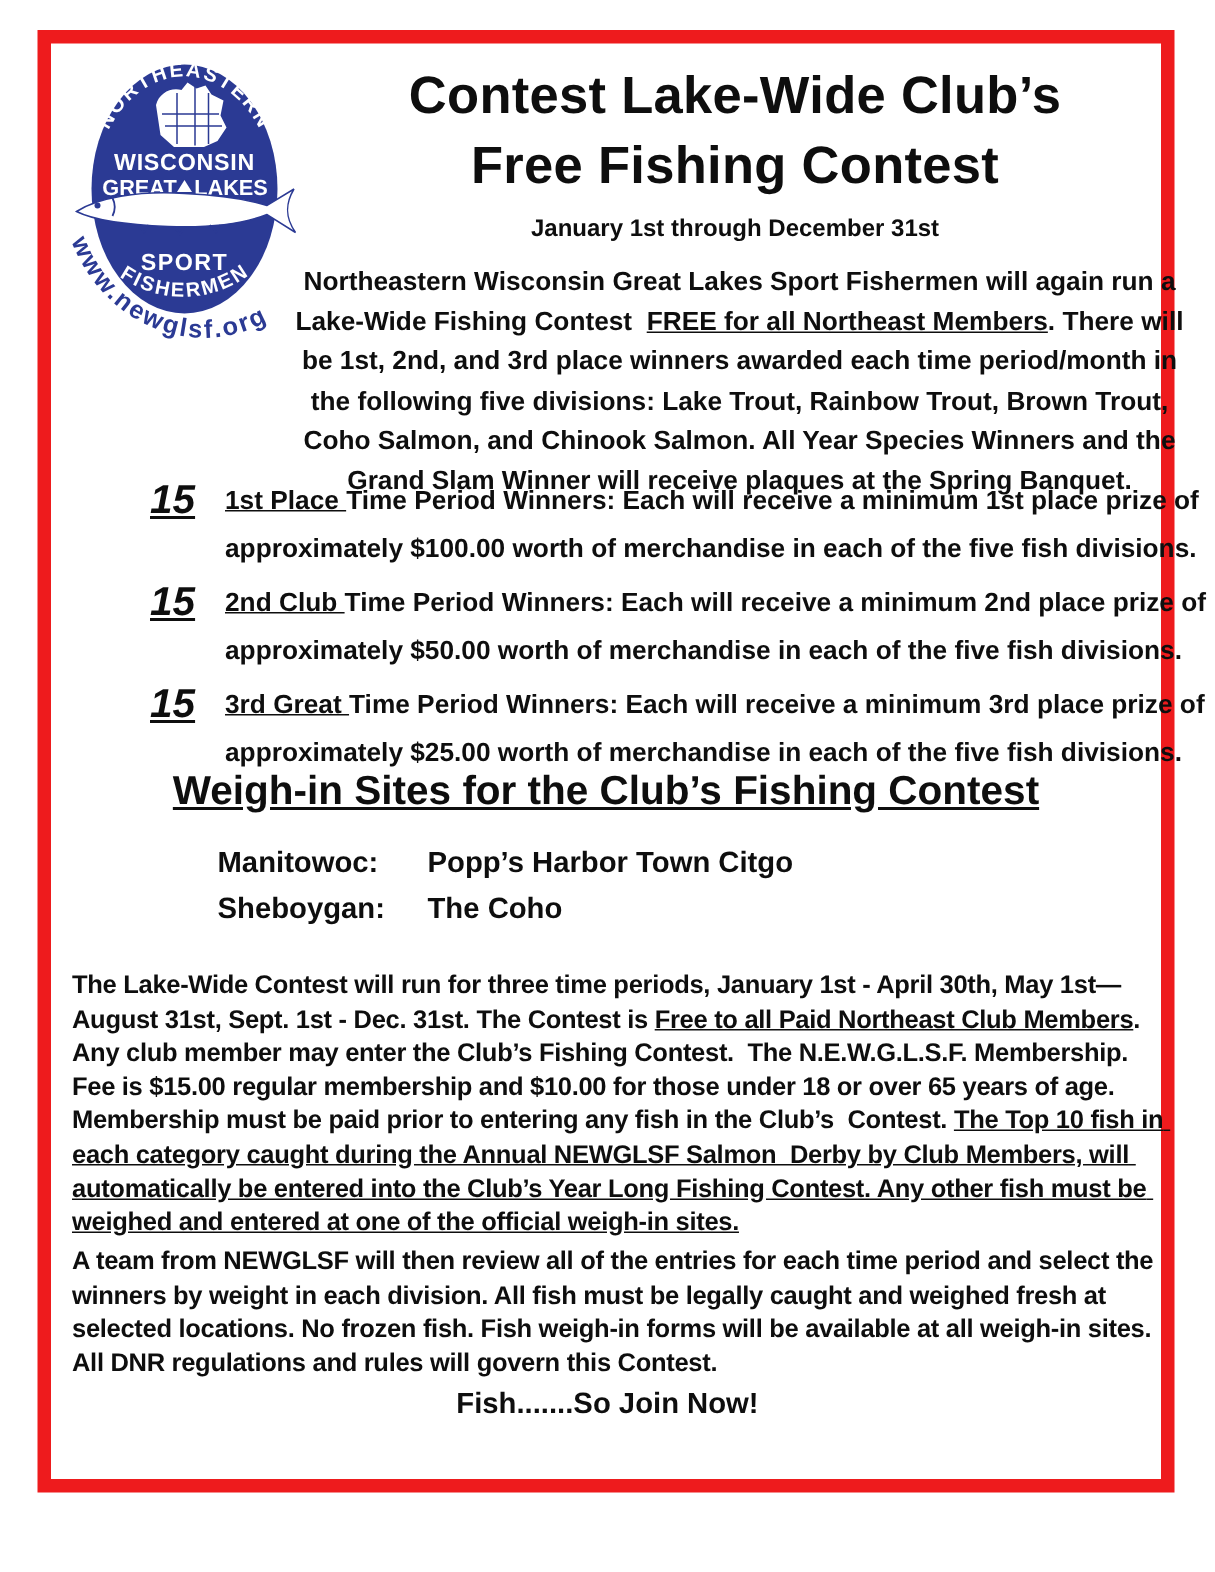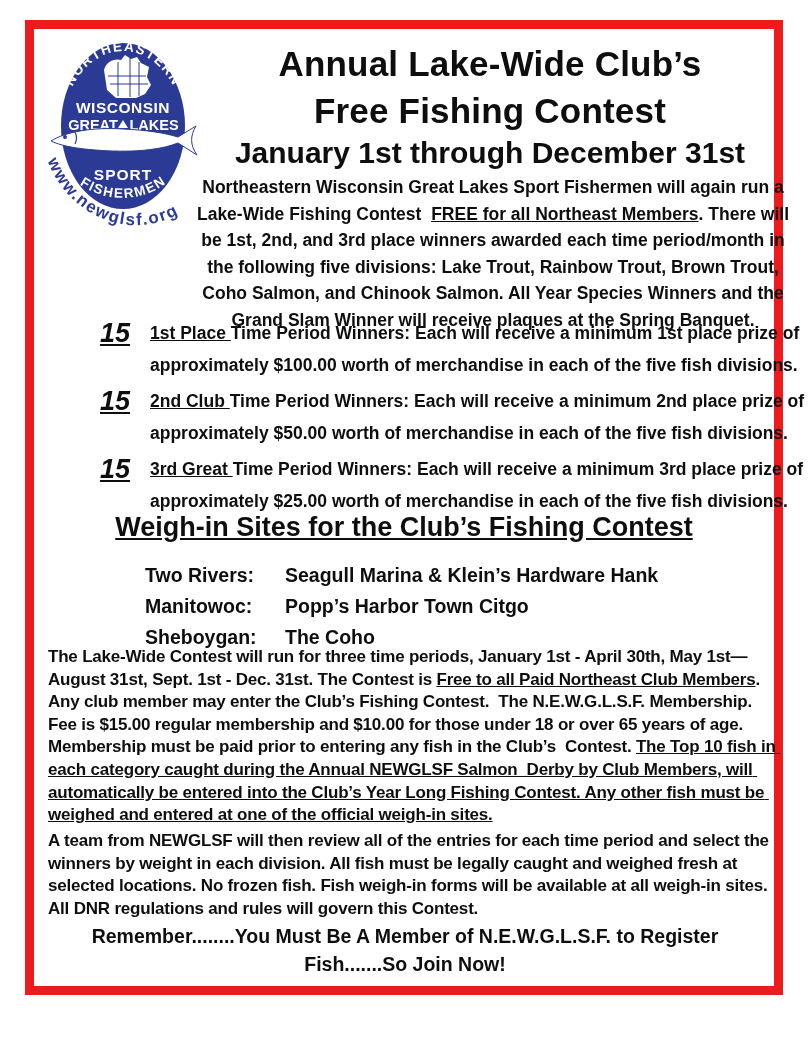--- a/index.html
+++ b/index.html
@@ -9,21 +9,21 @@
     overflow:hidden;
   }
   .frame {
     position:absolute; left:25px; top:20px; width:758px; height:975px;
     border:9px solid #ee1b1d; box-sizing:border-box;
   }
   .abs { position:absolute; }
   .logo-svg { position:absolute; left:44px; top:28px; width:162px; height:218px; }
   .title-block { left:200px; top:40px; width:580px; text-align:center; }
   .title-line { font-size:35px; line-height:47px; letter-spacing:0.2px; }
-  .subtitle { font-size:30px; line-height:30px; margin-top:4px; }
+  .subtitle { font-size:16px; line-height:30px; margin-top:4px; }
   .intro { left:196px; top:174px; width:594px; font-size:17.5px; line-height:26.5px; white-space:pre-wrap;text-align:center; }
   .u { text-decoration:underline; }
   .prizes { left:64px; top:317px; width:716px;margin-left:36px; }
   .prize-item { display:flex; margin-bottom:4px; }
   .prize-count { width:46px; font-size:27px; font-style:italic; text-decoration:underline; line-height:32px; flex:none; }
   .prize-text { flex:1; font-size:17.5px; line-height:32px; padding-left:4px; }
   .weigh-heading { left:25px; top:512px; width:758px; text-align:center; font-size:27px; }
   .weigh-heading span { text-decoration:underline; }
   .sites { left:145px; top:560px; width:560px; }
   .site-row { display:flex; font-size:19.5px; line-height:31px; }
@@ -66,21 +66,21 @@
     <text x="79" y="152" text-anchor="middle" font-size="15.5" font-weight="bold" fill="#ffffff" letter-spacing="1">SPORT</text>
     <text font-size="13.5" font-weight="bold" fill="#ffffff" letter-spacing="1.5">
       <textPath href="#arcFish" startOffset="50%" text-anchor="middle">FISHERMEN</textPath>
     </text>
     <text font-size="17" font-weight="bold" fill="#2b3a94" letter-spacing="1.5">
       <textPath href="#arcUrl" startOffset="47%" text-anchor="middle">www.newglsf.org</textPath>
     </text>
   </svg>
 
   <div class="abs title-block">
-    <div class="title-line">Annual Lake-Wide Club’s</div>
+    <div class="title-line">Contest Lake-Wide Club’s</div>
     <div class="title-line">Free Fishing Contest</div>
     <div class="subtitle">January 1st through December 31st</div>
   </div>
 
   <div class="abs intro"><span>Northeastern Wisconsin Great Lakes Sport Fishermen will again run a Lake-Wide Fishing Contest  </span><span class="u">FREE for all Northeast Members</span><span>. There will be 1st, 2nd, and 3rd place winners awarded each time period/month in the following five divisions: Lake Trout, Rainbow Trout, Brown Trout, Coho Salmon, and Chinook Salmon. All Year Species Winners and the Grand Slam Winner will receive plaques at the Spring Banquet.</span></div>
 
   <div class="abs prizes">
     <div class="prize-item">
       <div class="prize-count">15</div>
       <div class="prize-text"><span class="u">1st Place </span><span>Time Period Winners: Each will receive a minimum 1st place prize of approximately $100.00 worth of merchandise in each of the five fish divisions.</span></div>
@@ -91,33 +91,28 @@
     </div>
     <div class="prize-item">
       <div class="prize-count">15</div>
       <div class="prize-text"><span class="u">3rd Great </span><span>Time Period Winners: Each will receive a minimum 3rd place prize of approximately $25.00 worth of merchandise in each of the five fish divisions.</span></div>
     </div>
   </div>
 
   <div class="abs weigh-heading"><span>Weigh-in Sites for the Club’s Fishing Contest</span></div>
   <div class="abs sites">
     <div class="site-row">
-      <div class="site-city">Two Rivers:</div>
-      <div class="site-loc">Seagull Marina &amp; Klein’s Hardware Hank</div>
-    </div>
-    <div class="site-row">
       <div class="site-city">Manitowoc:</div>
       <div class="site-loc">Popp’s Harbor Town Citgo</div>
     </div>
     <div class="site-row">
       <div class="site-city">Sheboygan:</div>
       <div class="site-loc">The Coho</div>
     </div>
   </div>
 
   <div class="abs bodypara"><span>The Lake-Wide Contest will run for three time periods, January 1st - April 30th, May 1st—August 31st, Sept. 1st - Dec. 31st. The Contest is </span><span class="u">Free to all Paid Northeast Club Members</span><span>. Any club member may enter the Club’s Fishing Contest.  The N.E.W.G.L.S.F. Membership. Fee is $15.00 regular membership and $10.00 for those under 18 or over 65 years of age. Membership must be paid prior to entering any fish in the Club’s  Contest. </span><span class="u">The Top 10 fish in each category caught during the Annual NEWGLSF Salmon  Derby by Club Members, will automatically be entered into the Club’s Year Long Fishing Contest. Any other fish must be weighed and entered at one of the official weigh-in sites.</span></div>
   <div class="abs bodypara2">A team from NEWGLSF will then review all of the entries for each time period and select the winners by weight in each division. All fish must be legally caught and weighed fresh at selected locations. No frozen fish. Fish weigh-in forms will be available at all weigh-in sites. All DNR regulations and rules will govern this Contest.</div>
 
   <div class="abs footer">
-    <div>Remember........You Must Be A Member of N.E.W.G.L.S.F. to Register</div>
     <div>Fish.......So Join Now!</div>
   </div>
 </div>
 
 </body></html>

